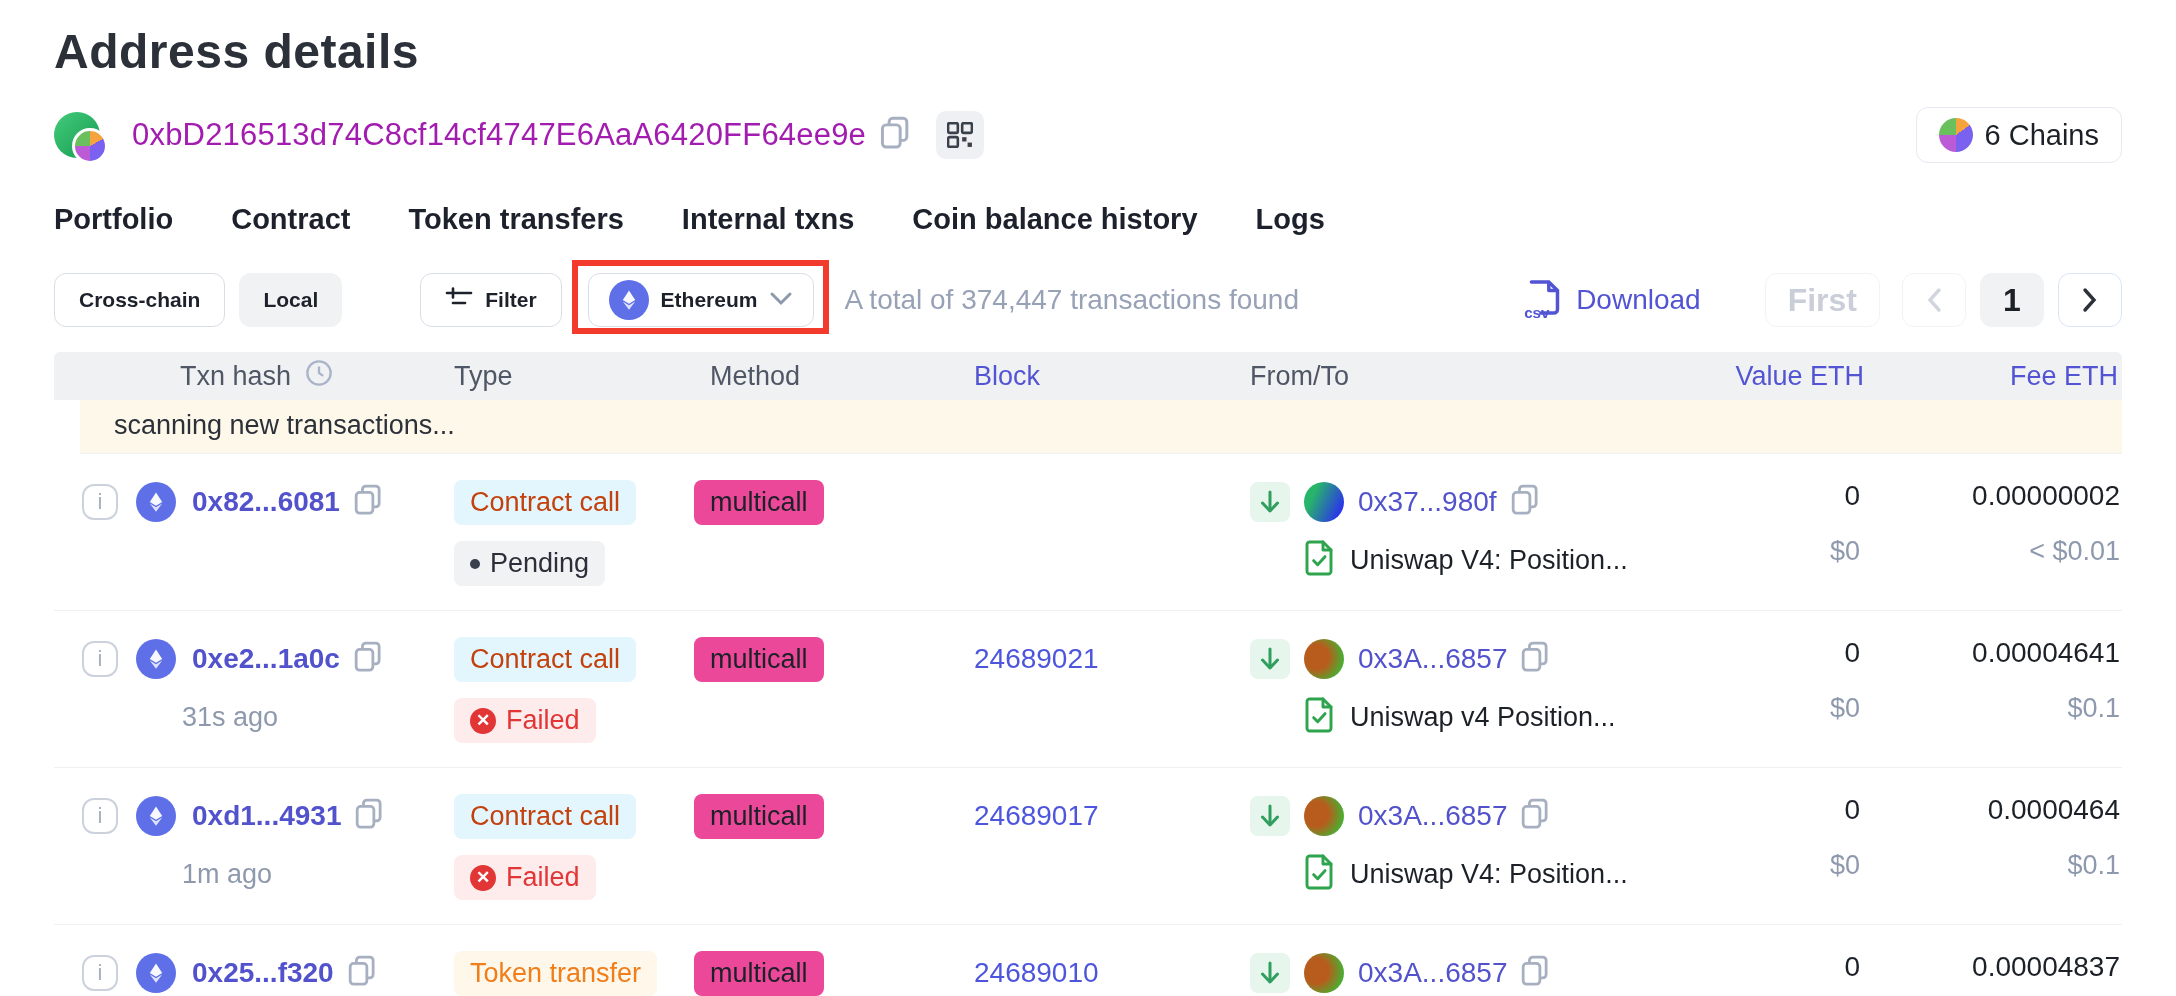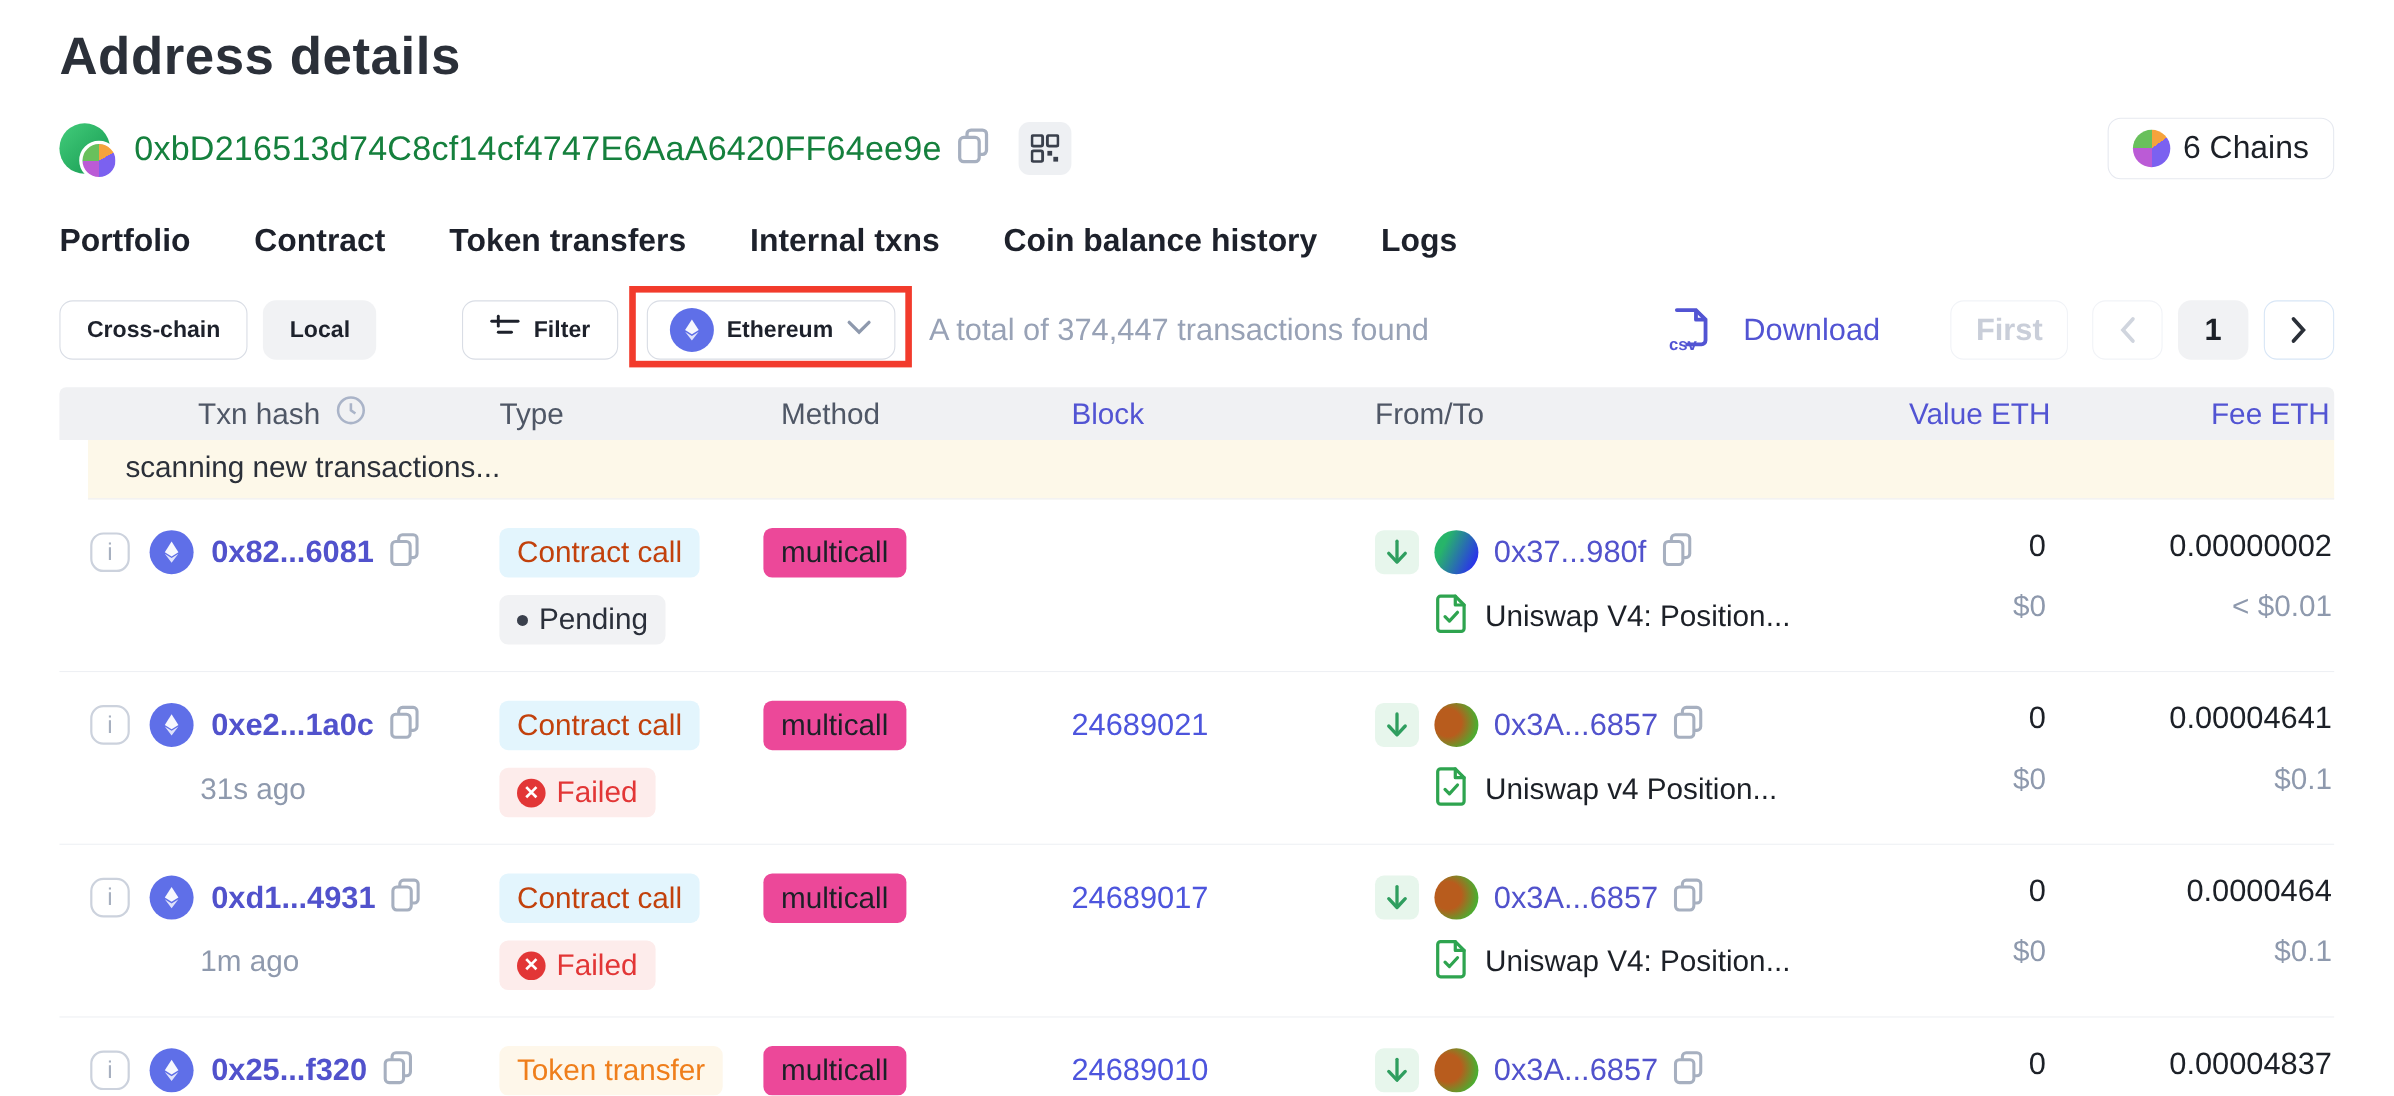--- a/index.html
+++ b/index.html
@@ -8,21 +8,21 @@
   .page { width:2176px; height:996px; padding:0 54px; }
 
   
   .page-title { padding-top:24px; font-size:48px; font-weight:700; color:#2b3039; letter-spacing:.5px; }
   .addr-row { margin-top:32px; display:flex; align-items:center; height:48px; }
   .addr-avatar { width:46px; height:46px; border-radius:50%; position:relative; flex:0 0 auto;
     background:linear-gradient(135deg,#3ec776 10%,#1a9e55 90%); }
   .addr-avatar::after { content:""; position:absolute; right:-8px; bottom:-6px; width:30px; height:30px;
     border-radius:50%; border:3px solid #fff;
     background:conic-gradient(from -90deg,#69c05c 0 25%,#f5a33c 25% 42%,#7b61f0 42% 75%,#bb5bd6 75% 100%); }
-  .addr-hash { margin-left:22px; font-size:31px; font-weight:500; color:#15803d; letter-spacing:.2px; }
+  .addr-hash { margin-left:32px; font-size:31px; font-weight:500; color:#a21caf; letter-spacing:.2px; }
   .copy-icon { display:inline-block; margin-left:14px; cursor:pointer; }
   .qr-btn { margin-left:26px; width:48px; height:48px; border-radius:10px; background:#eef0f3;
     display:flex; align-items:center; justify-content:center; cursor:pointer; }
   .chains-badge { margin-left:auto; display:flex; align-items:center; gap:12px; height:56px;
     padding:0 22px; border:1px solid #e6e9f0; border-radius:12px; background:#fff;
     font-size:29px; font-weight:500; cursor:pointer; }
   .pie-icon { width:34px; height:34px; border-radius:50%;
     background:conic-gradient(from -90deg,#69c05c 0 25%,#f5a33c 25% 40%,#7b61f0 40% 75%,#bb5bd6 75% 100%); }
 
   
@@ -39,24 +39,24 @@
   .seg-local { margin-left:14px; }
   .filter-btn { margin-left:78px; }
   .network-wrap { position:relative; margin-left:26px; }
   .network-btn { padding:0 20px; }
   .red-box { position:absolute; left:-16px; right:-15px; top:-13px; bottom:-7px;
     border:6px solid #f23b2c; pointer-events:none; }
   .eth-circle { width:40px; height:40px; border-radius:50%; background:#5f6fe8;
     display:flex; align-items:center; justify-content:center; flex:0 0 auto; }
   .summary { margin-left:30px; font-size:28px; color:#98a2b6; }
   .toolbar-right { margin-left:auto; display:flex; align-items:center; }
-  .download { display:flex; align-items:center; gap:30px; color:#5254d3; font-size:28px;
+  .download { display:flex; align-items:center; gap:14px; color:#5254d3; font-size:28px;
     font-weight:500; cursor:pointer; }
   .pg-btn { width:64px; height:54px; border-radius:12px; display:flex; align-items:center;
-    justify-content:center; font-size:28px; font-weight:600; }
+    justify-content:center; font-size:32px; font-weight:600; }
   .pg-first { width:auto; padding:0 22px; margin-left:64px; border:1px solid #f1f3f7; color:#c9ced9; }
   .pg-prev { margin-left:22px; border:1px solid #f1f3f7; color:#d0d5de; }
   .pg-page { margin-left:14px; background:#f1f2f4; color:#1c2027; font-weight:700; }
   .pg-next { margin-left:14px; border:1px solid #d8e6f6; color:#2b3039; cursor:pointer; }
 
   
   .grid { display:grid; grid-template-columns:400px 240px 280px 276px 450px 168px 254px; }
   .thead { margin-top:24px; background:#f0f1f3; height:48px; align-items:center;
     font-size:27px; font-weight:500; color:#4f5766; border-radius:6px 6px 0 0; }
   .th-txn { padding-left:126px; display:flex; align-items:center; gap:14px; }

